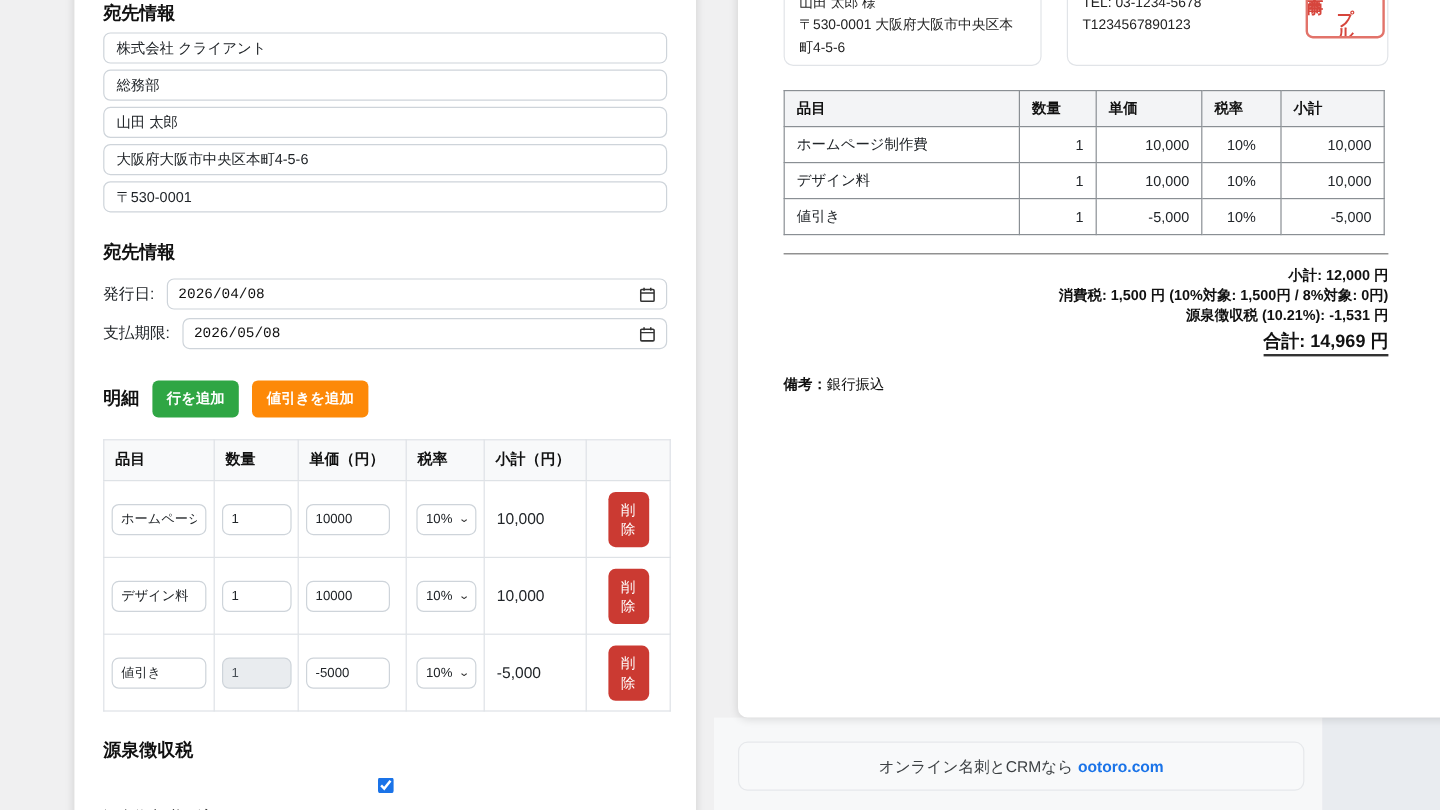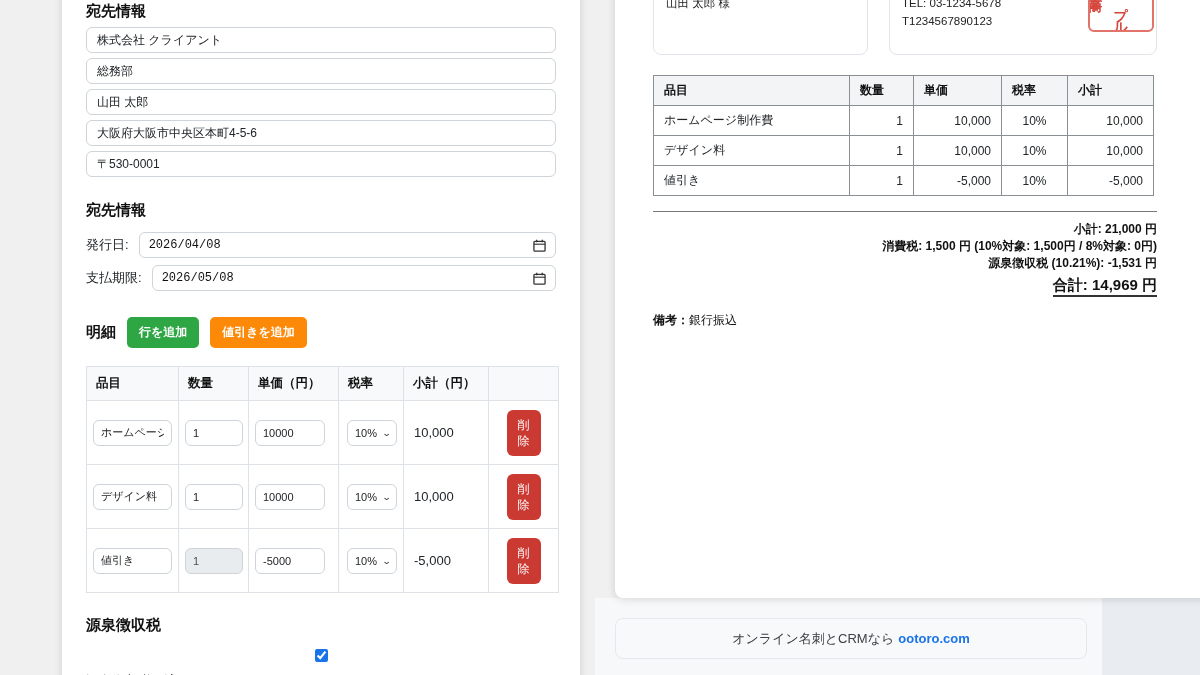--- a/index.html
+++ b/index.html
@@ -239,20 +239,21 @@
     <input type="checkbox" id="wh-check" checked="" style="">
   </div>
   <div class="check-label">源泉徴収税を適用する</div>
 </div>
 
 <div class="card right-card">
 
   <div class="info-row">
     <div class="info-box box-recipient">
       <div>山田 太郎 様</div>
+      <div>〒530-0001 大阪府大阪市中央区本町4-5-6</div>
     </div>
     <div class="info-box box-issuer">
       <div>TEL: 03-1234-5678</div>
       <div>T1234567890123</div>
       <div class="stamp">
         <span class="stamp-col">株式会社</span>
         <span class="stamp-col">サンプル</span>
         <span class="stamp-col">商事</span>
       </div>
     </div>
@@ -288,21 +289,21 @@
         <td class="num">1</td>
         <td class="num">-5,000</td>
         <td class="ctr">10%</td>
         <td class="num">-5,000</td>
       </tr>
     </tbody>
   </table>
 
   <hr class="totals-hr">
   <div class="totals">
-    <div>小計: 21,000 円</div>
+    <div>小計: 12,000 円</div>
     <div>消費税: 1,500 円 (10%対象: 1,500円 / 8%対象: 0円)</div>
     <div>源泉徴収税 (10.21%): -1,531 円</div>
     <div><span class="grand-total">合計: 14,969 円</span></div>
   </div>
 
   <div class="remarks">
     <b>備考：</b><span>銀行振込</span>
   </div>
 </div>
 

